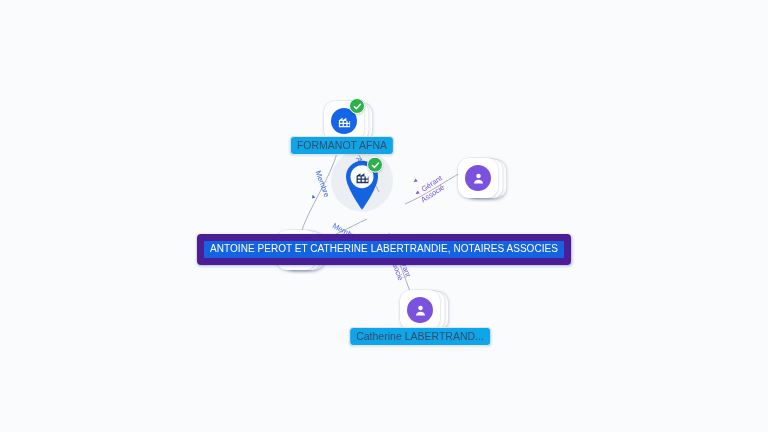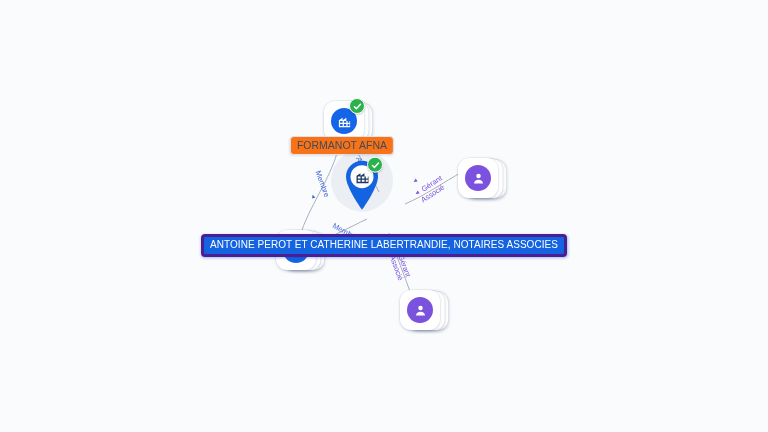--- a/index.html
+++ b/index.html
@@ -55,32 +55,32 @@
     position:absolute;left:0;top:0;width:44px;height:54px;
   }
   .pin-inner-icon{
     position:absolute;left:50%;top:20px;transform:translate(-50%,-50%);
     width:21px;height:21px;display:flex;align-items:center;justify-content:center;
   }
 
   
   .nlabel{
     position:absolute;transform:translate(-50%,0);
-    background:#f97316;
+    background:#0ea5e9;
     border:1px solid #dfe4ee;
     border-radius:4px;
     padding:2px 6px 3px 6px;
     font-size:10.5px;line-height:12px;
     color:#3c4a63;
     white-space:nowrap;
     box-shadow:0 1px 2px rgba(25,45,90,.10);
   }
   .nlabel.selected{
     background:#1463e0;
-    border:3px solid #4c1d95;
+    border:7px solid #4c1d95;
     color:#ffffff;
     font-size:10px;
     letter-spacing:.05px;
     box-shadow:0 1px 3px rgba(10,60,160,.35);
   }
 
   
   .elabel{
     position:absolute;transform-origin:50% 50%;
     font-size:7.5px;line-height:8px;
@@ -173,20 +173,21 @@
       <div class="card c2"></div>
       <div class="card c1"></div>
       <div class="disc person">
         <svg width="15" height="15" viewBox="0 0 24 24" fill="#ffffff" aria-hidden="true">
           <circle cx="12" cy="8" r="3.6"></circle>
           <path d="M4.8 20c0-3.9 3.2-6.2 7.2-6.2s7.2 2.3 7.2 6.2z"></path>
         </svg>
       </div>
     </div>
   </div>
+  <div class="nlabel" style="left:420px;top:327px;">Catherine LABERTRAND...</div>
 
   <div class="node" style="left:384px;top:208px;">
     <div class="pin-wrap" style="transform:translate(-50%,-45%);">
       <div class="pin-halo"></div>
       <svg class="pin" viewBox="0 0 44 54" xmlns="http://www.w3.org/2000/svg">
         <path d="M22 53 C22 53 6 31 6 20 A16 16 0 0 1 38 20 C38 31 22 53 22 53 Z" fill="#1463e0"></path>
         <circle cx="22" cy="20" r="11.5" fill="#ffffff"></circle>
       </svg>
       <div class="pin-inner-icon">
         <svg width="16" height="16" viewBox="0 0 24 24" fill="#1c3a66" aria-hidden="true">

